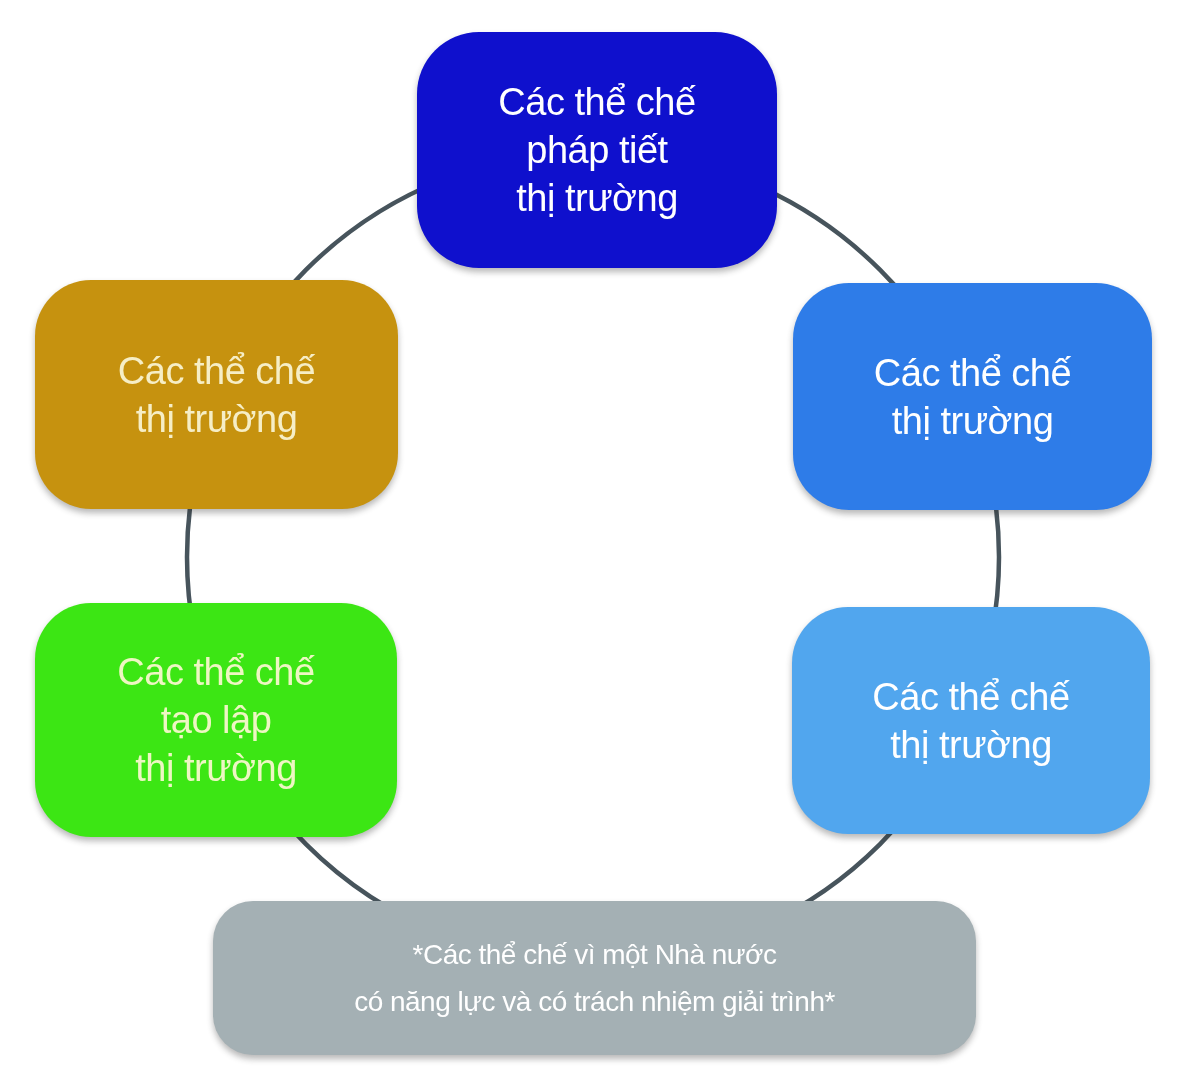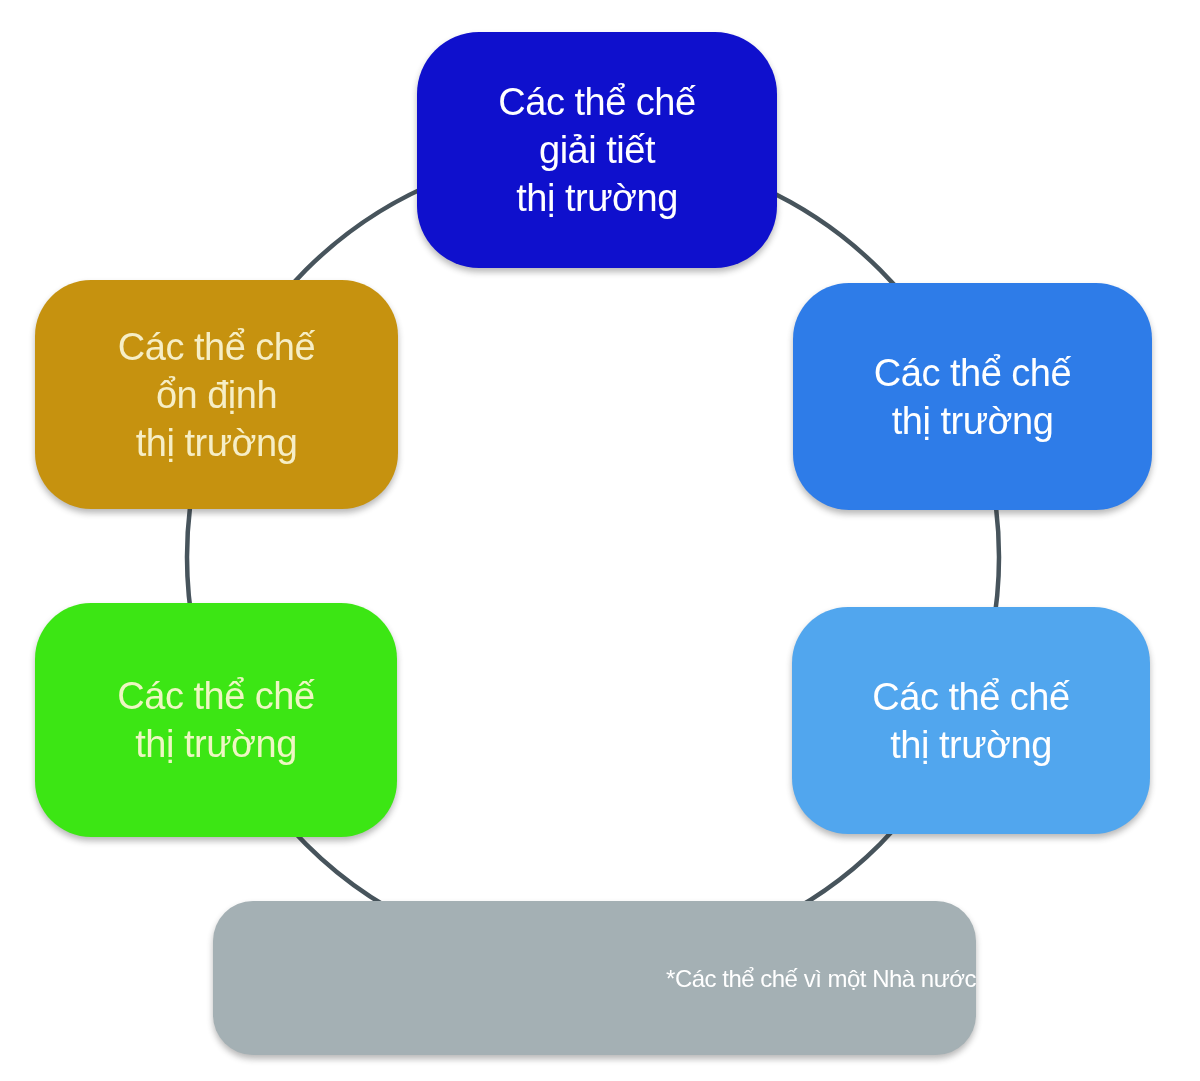--- a/index.html
+++ b/index.html
@@ -13,35 +13,35 @@
     box-shadow:0 4px 6px rgba(40,40,40,0.33);
   }
   .lines{width:100%;}
   .ln{font-size:38px;line-height:48px;font-weight:400;letter-spacing:-0.5px;}
   .n-top{left:417px;top:32px;width:360px;height:236px;border-radius:62px;}
   .n-ru {left:793px;top:283px;width:359px;height:227px;border-radius:56px;}
   .n-rl {left:792px;top:607px;width:358px;height:227px;border-radius:56px;}
   .n-lu {left:35px;top:280px;width:363px;height:229px;border-radius:56px;}
   .n-ll {left:35px;top:603px;width:362px;height:234px;border-radius:56px;}
   .n-b  {left:213px;top:901px;width:763px;height:154px;border-radius:40px;}
-  .n-b .ln{font-size:24px;line-height:47px;white-space:nowrap;text-align:right;}
+  .n-b .ln{font-size:28px;line-height:47px;white-space:nowrap;}
 </style>
 </head>
 <body>
 
 <div class="canvas">
 
   <svg class="ring" width="1200" height="1081" viewBox="0 0 1200 1081">
     <circle cx="593" cy="557" r="406" fill="none" stroke="#47545c" stroke-width="4.5" style="stroke: rgb(71, 84, 92);"></circle>
   </svg>
 
   <div class="node n-top" style="background: rgb(15, 16, 205);">
     <div class="lines" style="color: rgb(255, 255, 255);">
       <div class="ln">Các thể chế</div>
-      <div class="ln">giải tiết</div>
+      <div class="ln">pháp tiết</div>
       <div class="ln">thị trường</div>
     </div>
   </div>
 
   <div class="node n-ru" style="background: rgb(46, 124, 232);">
     <div class="lines" style="color: rgb(255, 255, 255);">
       <div class="ln">Các thể chế</div>
       <div class="ln">thị trường</div>
     </div>
   </div>
@@ -49,31 +49,32 @@
   <div class="node n-rl" style="background: rgb(81, 166, 238);">
     <div class="lines" style="color: rgb(255, 255, 255);">
       <div class="ln">Các thể chế</div>
       <div class="ln">thị trường</div>
     </div>
   </div>
 
   <div class="node n-lu" style="background: rgb(198, 146, 15);">
     <div class="lines" style="color: rgb(246, 238, 198);">
       <div class="ln">Các thể chế</div>
-      <div class="ln">ổn định</div>
       <div class="ln">thị trường</div>
     </div>
   </div>
 
   <div class="node n-ll" style="background: rgb(60, 230, 20);">
     <div class="lines" style="color: rgb(238, 246, 195);">
       <div class="ln">Các thể chế</div>
+      <div class="ln">tạo lập</div>
       <div class="ln">thị trường</div>
     </div>
   </div>
 
   <div class="node n-b" style="background: rgb(164, 176, 180);">
     <div class="lines" style="color: rgb(255, 255, 255);">
       <div class="ln">*Các thể chế vì một Nhà nước</div>
+      <div class="ln">có năng lực và có trách nhiệm giải trình*</div>
     </div>
   </div>
 
 </div>
 
 </body></html>

